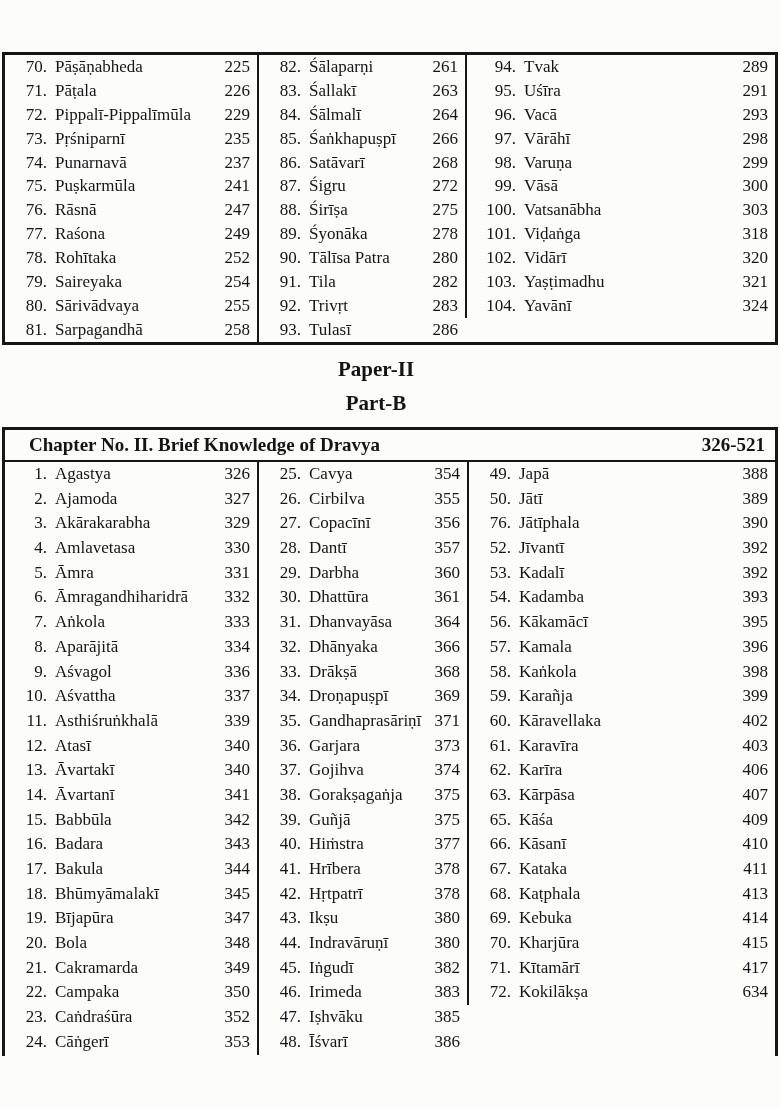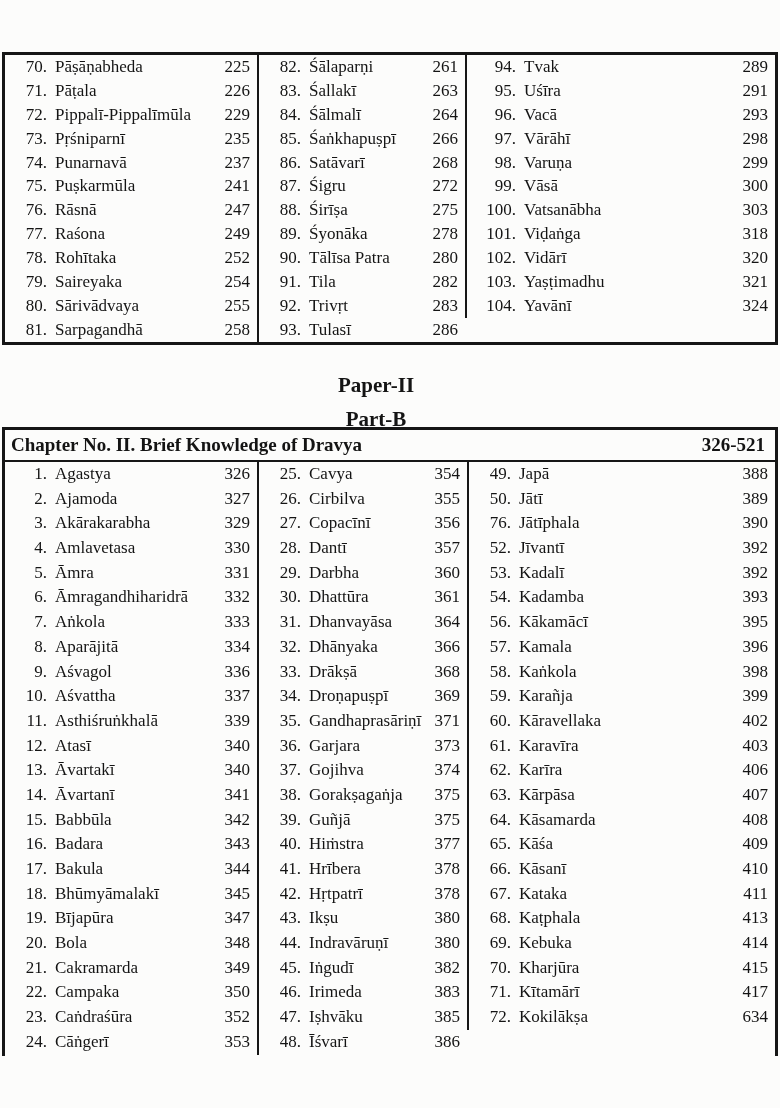--- a/index.html
+++ b/index.html
@@ -25,31 +25,31 @@
     padding:0 7px 0 6px;font-size:17px;white-space:nowrap;
   }
   .idx-table .row{height:23.9px;line-height:23.9px;}
   .no{flex:none;width:36px;text-align:right;}
   .c3 .no{width:43px;}
   .nm{flex:1;margin-left:8px;overflow:hidden;}
   .pg{flex:none;min-width:32px;text-align:right;}
   
   .headings{
     position:absolute;left:0;top:352px;width:752px;text-align:center;
-    font-weight:bold;font-size:21px;line-height:34px;margin-top:16px;
+    font-weight:bold;font-size:21px;line-height:34px;
   }
   
   .chap-table{
     position:absolute;left:2px;top:427px;width:776px;box-sizing:border-box;
     background:#fcfcfb;
   }
   .chap-header{
     box-sizing:border-box;border:3px solid #161616;border-bottom-width:2px;
     height:35px;display:flex;justify-content:space-between;align-items:center;
-    padding:0 10px 0 6px;font-weight:bold;font-size:19px;
+    padding:0 10px 0 24px;font-weight:bold;font-size:19px;
   }
   .chap-cols{
     box-sizing:border-box;border-left:3px solid #161616;border-right:3px solid #161616;
     height:594px;
   }
   .chap-cols .row{height:24.7px;line-height:24.7px;}
   .chap-cols .col.c1{width:252px;}
   .chap-cols .col.c2{width:210px;}
   .chap-cols .col.c3{flex:1;}
   .chap-cols .c3 .no{width:36px;}
@@ -661,25 +661,20 @@
           <span class="nm">Karīra</span>
           <span class="pg">406</span>
         </div>
 
         <div class="row">
           <span class="no">63.</span>
           <span class="nm">Kārpāsa</span>
           <span class="pg">407</span>
         </div>
 
-        <div class="row">
-          <span class="no">64.</span>
-          <span class="nm">Kāsamarda</span>
-          <span class="pg">408</span>
-        </div>
 
         <div class="row">
           <span class="no">65.</span>
           <span class="nm">Kāśa</span>
           <span class="pg">409</span>
         </div>
 
         <div class="row">
           <span class="no">66.</span>
           <span class="nm">Kāsanī</span>

